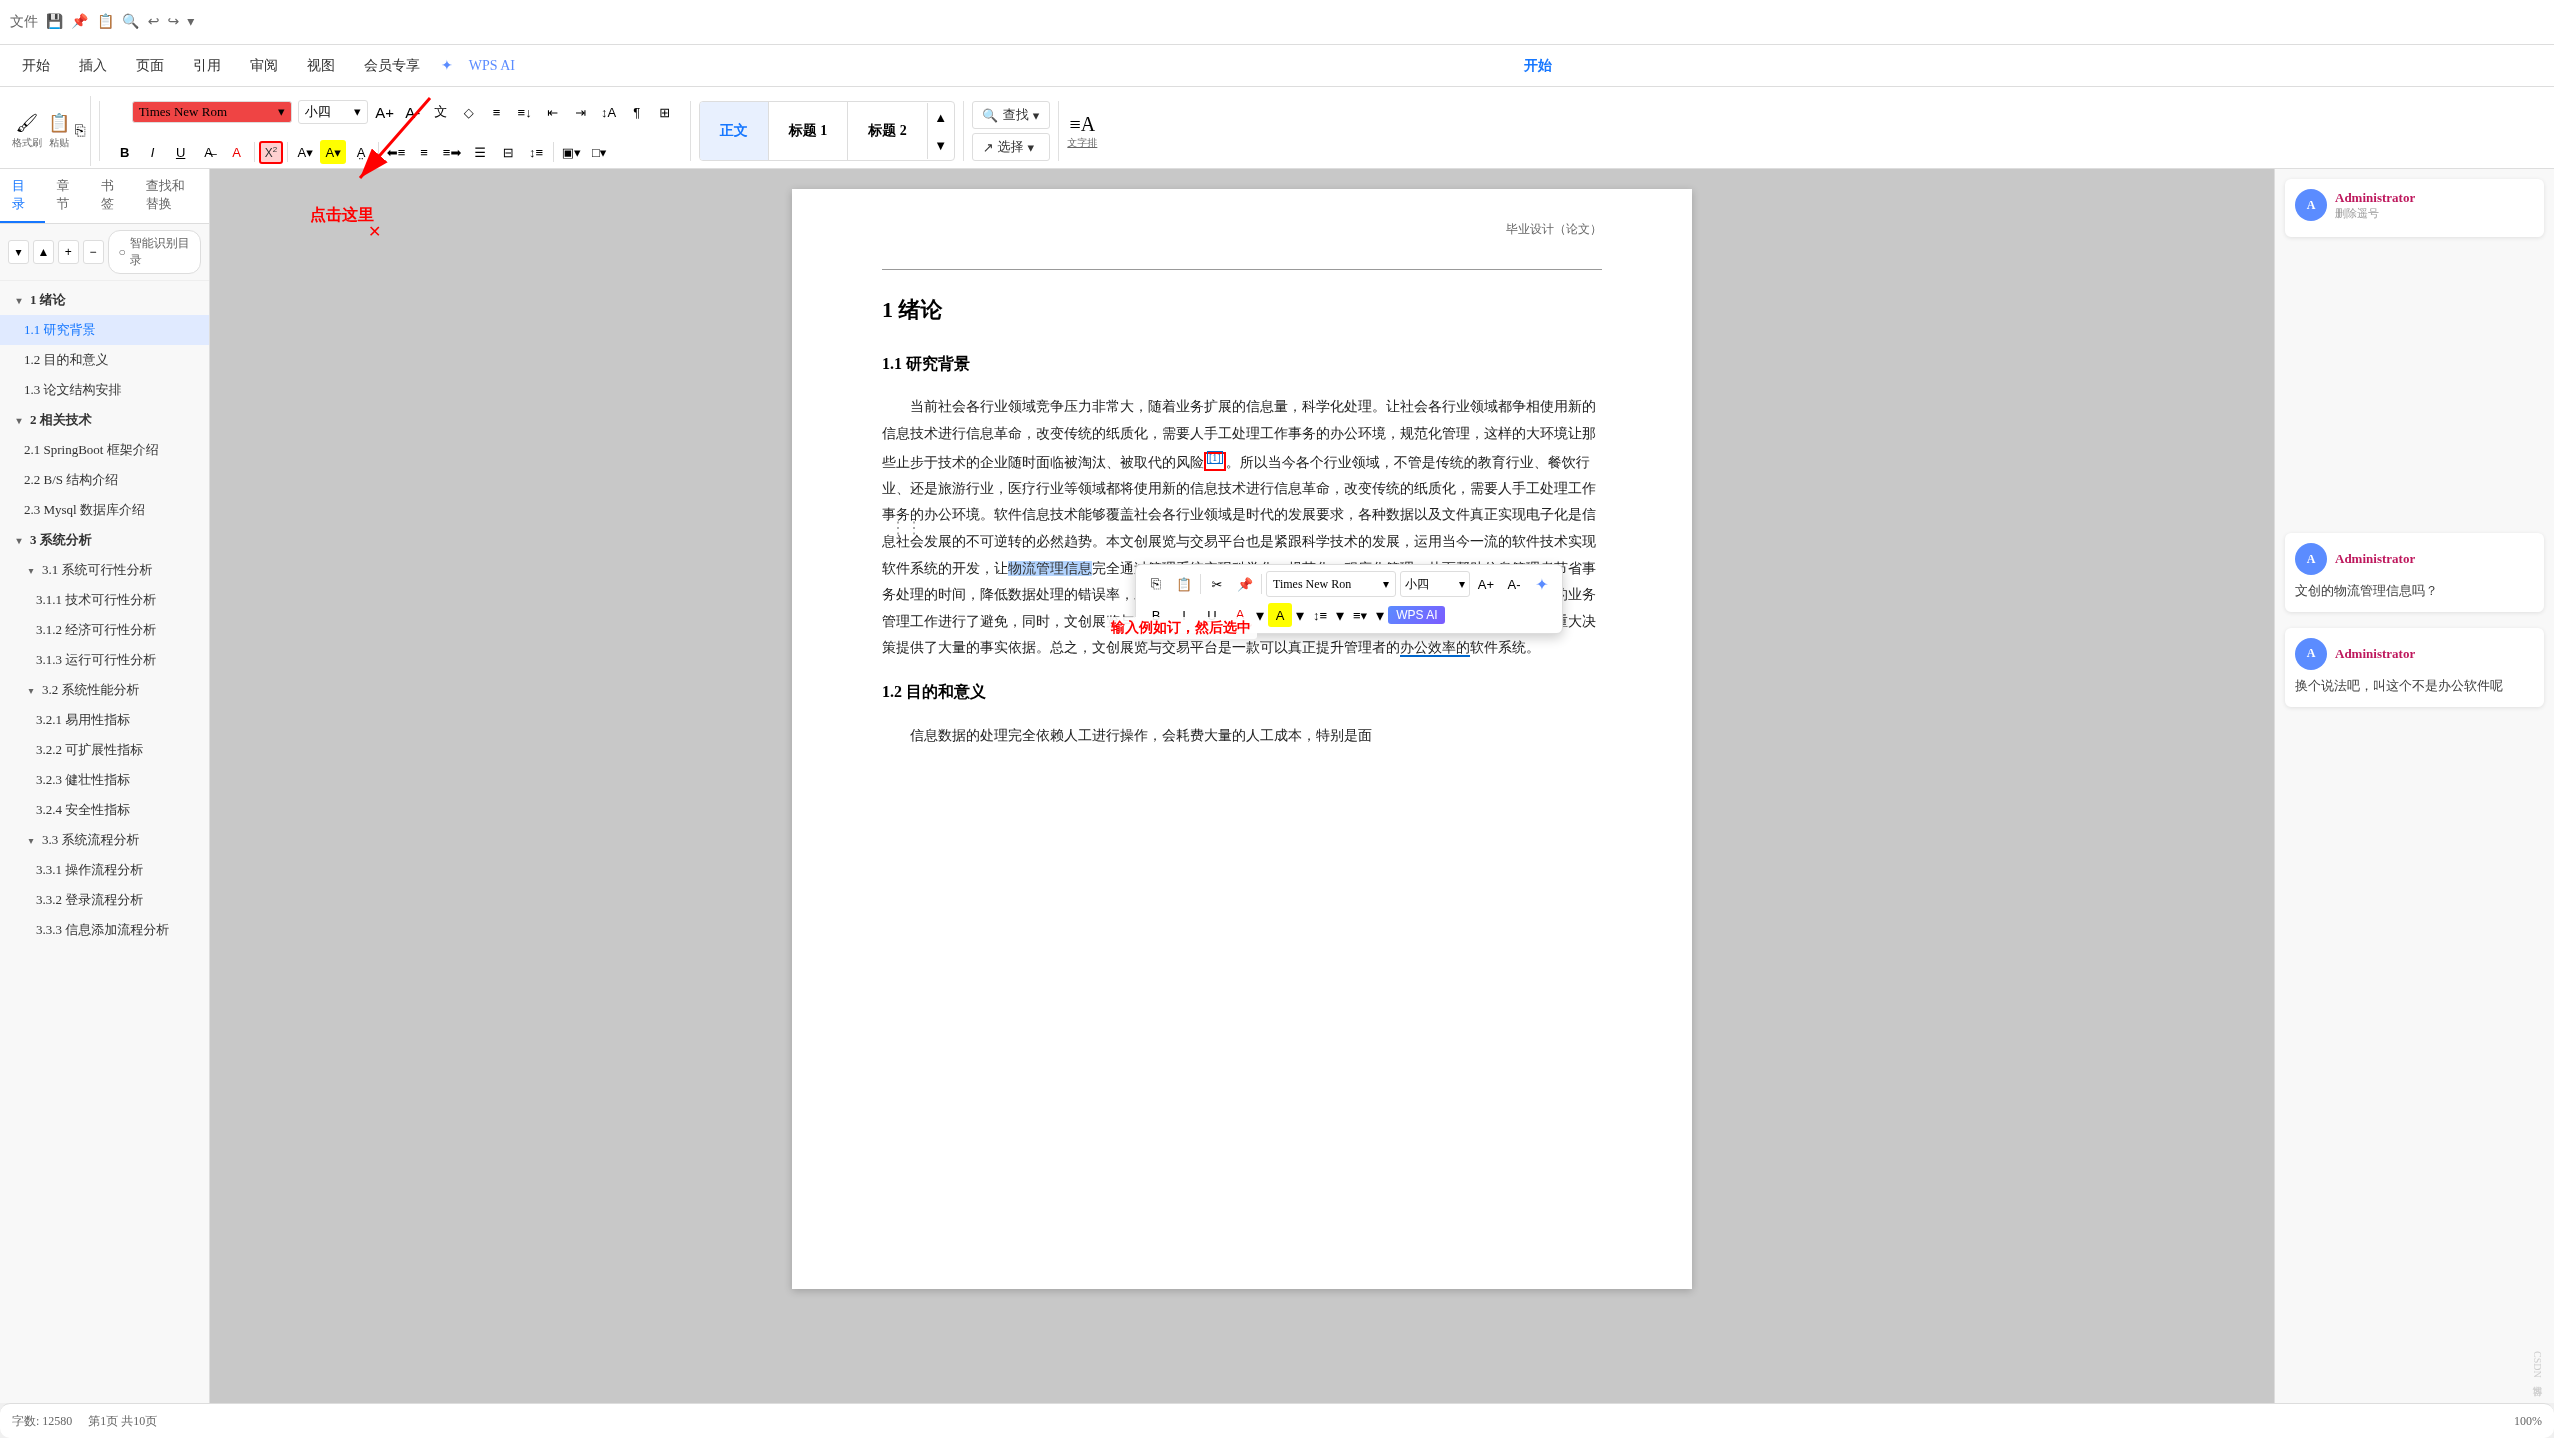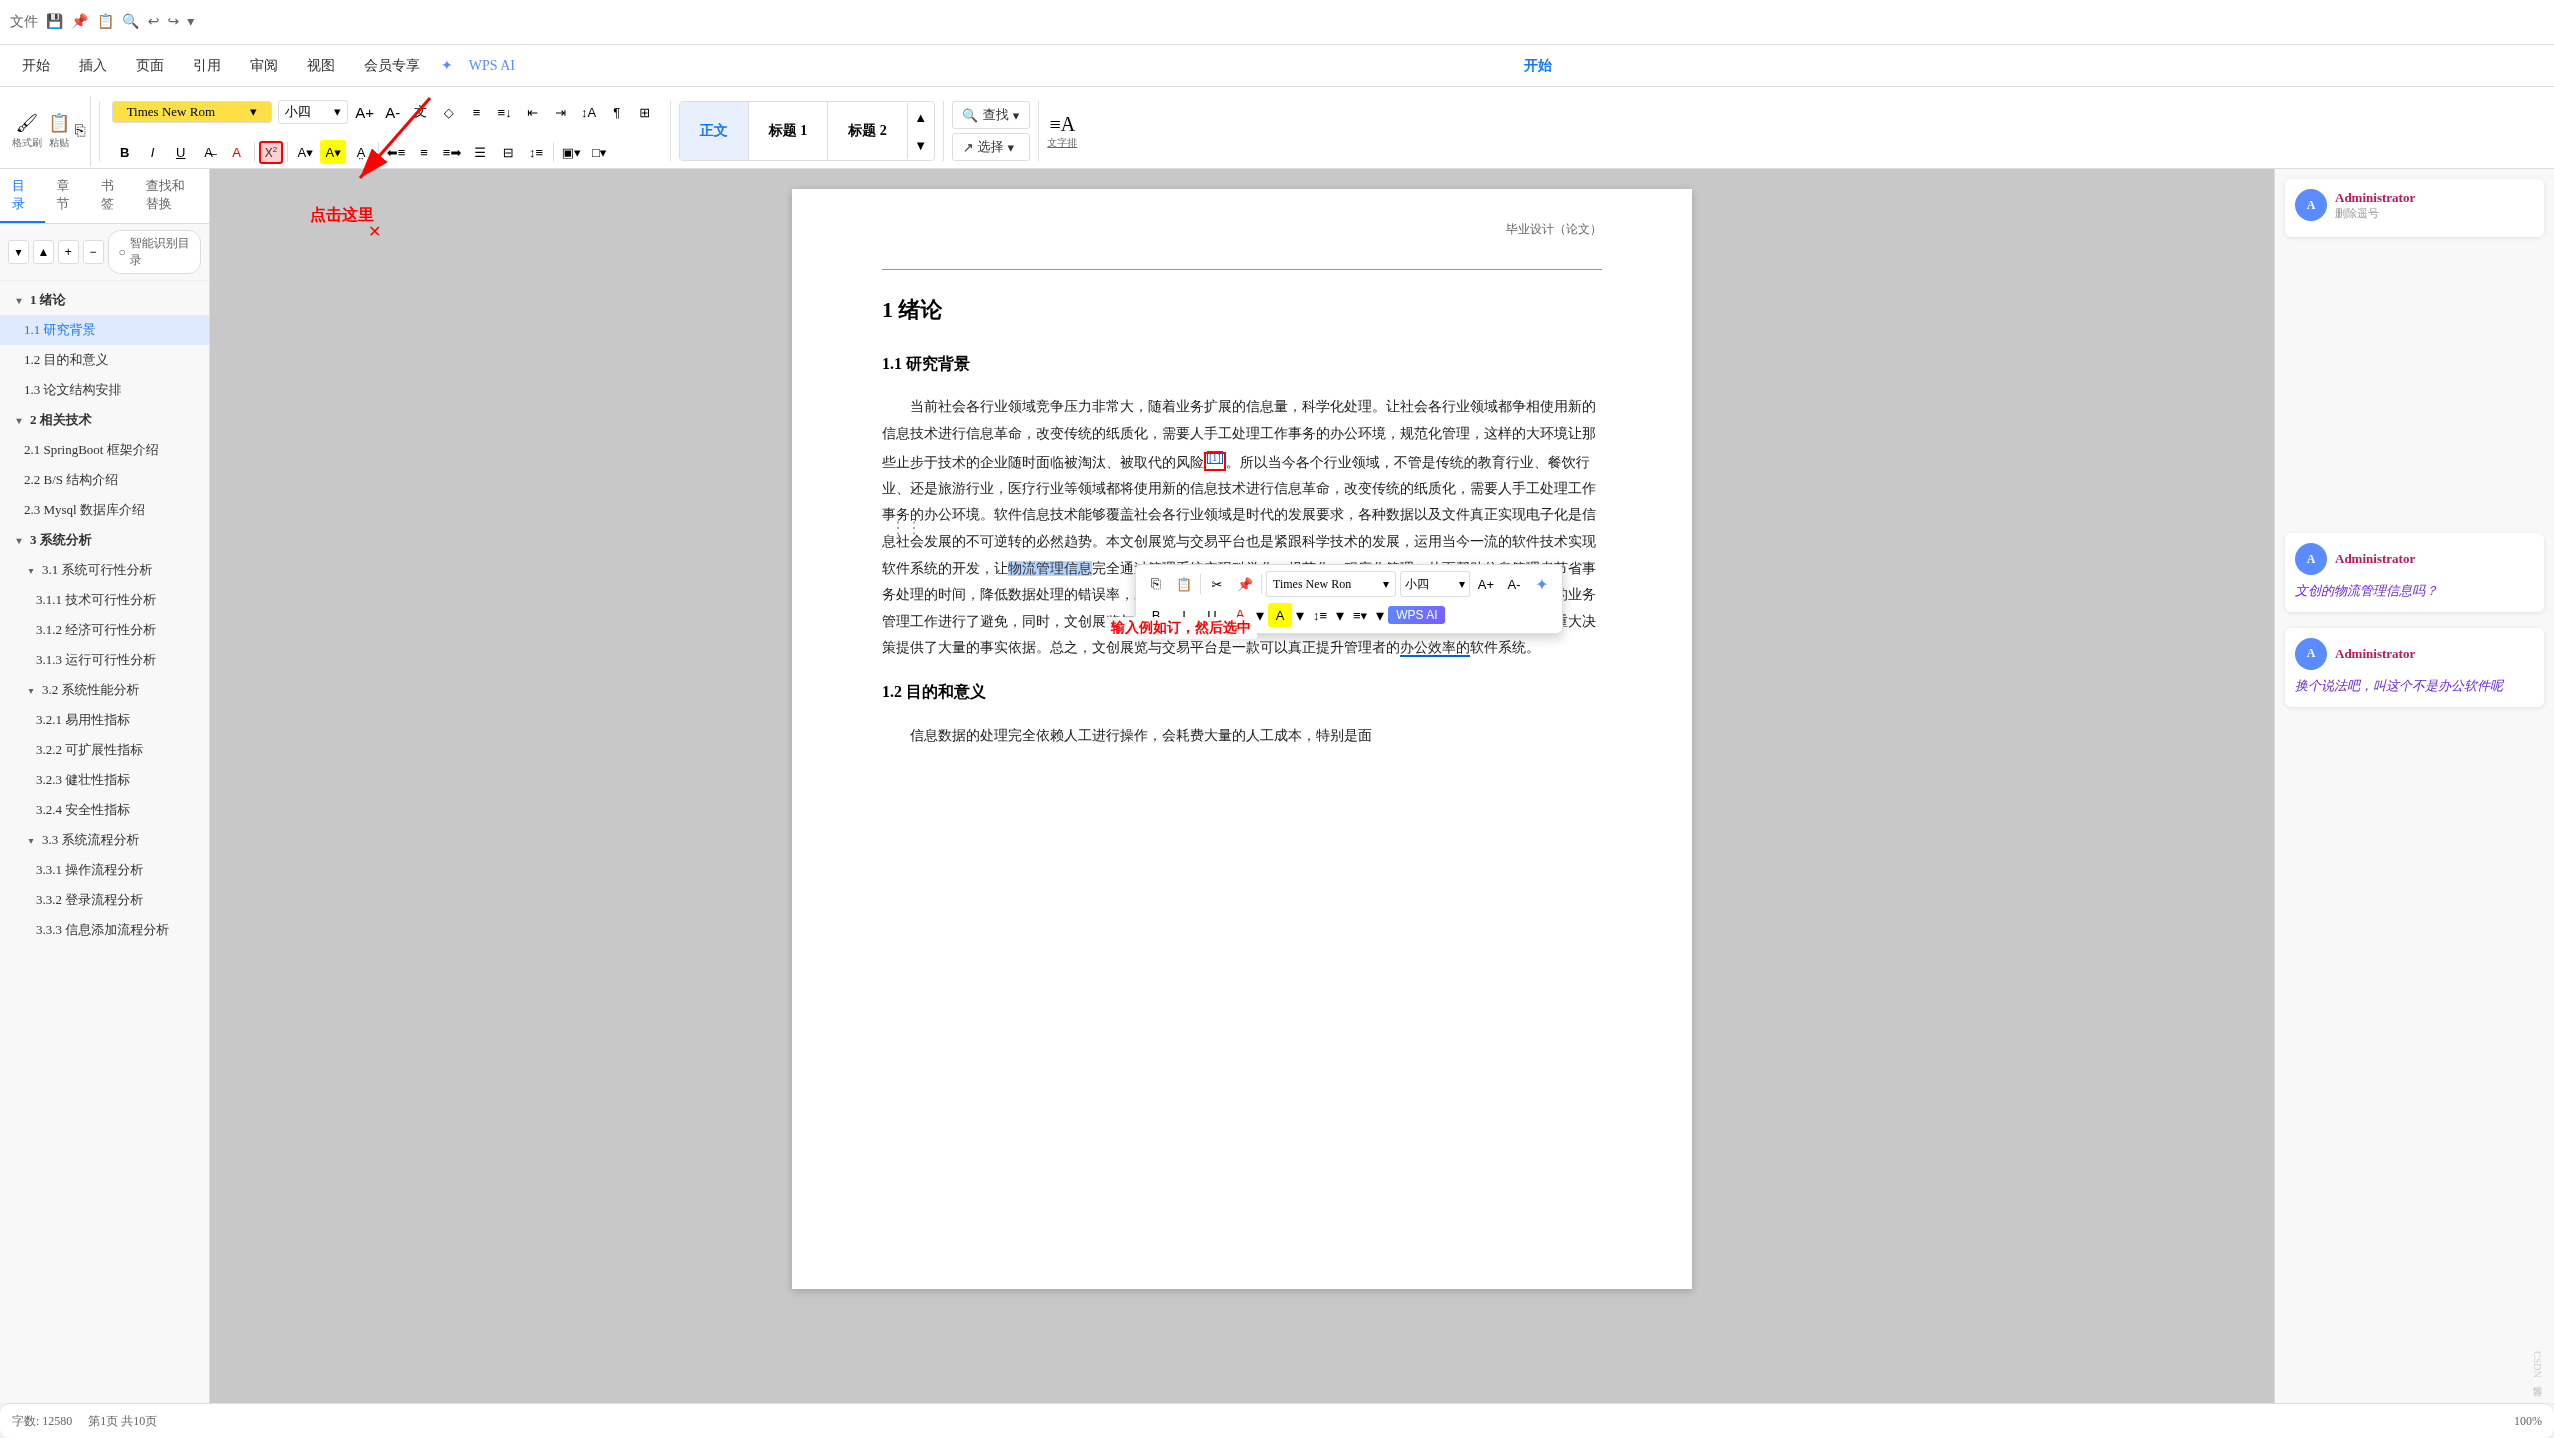--- a/index.html
+++ b/index.html
@@ -58,26 +58,27 @@
       height: 70px;
       flex-direction: column;
       justify-content: center;
     }
     
     .font-selector {
       display: flex;
       align-items: center;
       border: 1px solid #ddd;
       border-radius: 3px;
-      padding: 2px 14px;
+      padding: 2px 6px;
       font-size: 13px;
-      background: #fde047;
+      background: #ef4444;
       cursor: pointer;
       min-width: 160px;
       justify-content: space-between;
+      margin-left: 20px;
     }
     
     .font-size-selector {
       display: flex;
       align-items: center;
       border: 1px solid #ddd;
       border-radius: 3px;
       padding: 2px 6px;
       font-size: 13px;
       background: #fff;
@@ -375,23 +376,22 @@
       font-size: 13px;
       font-weight: bold;
       color: #be185d;
     }
     .comment-action {
       font-size: 11px;
       color: #999;
     }
     .comment-text {
       font-size: 13px;
-      color: #6d28d9;
+      color: #404040;
       line-height: 1.6;
-      font-style: italic;
     }
     
     
     .click-hint {
       position: absolute;
       top: 118px;
       left: 310px;
       color: red;
       font-size: 16px;
       font-weight: bold;

